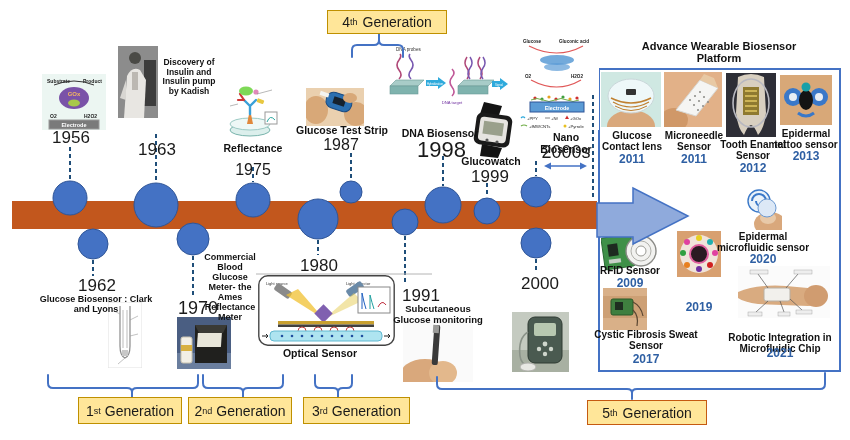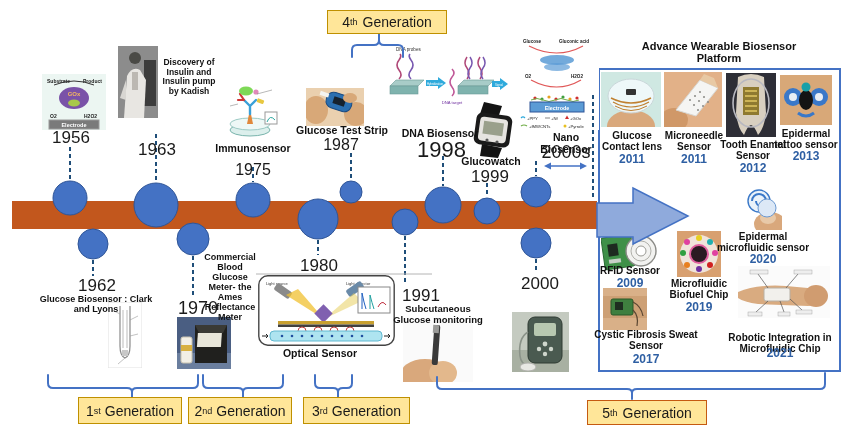--- a/index.html
+++ b/index.html
@@ -447,21 +447,21 @@
   </div>
   <div class="abs genbox" style="left:587px;top:400px;width:120px;height:25px;border-color:#C55A11;z-index:4;">
     <span>5</span>
       <sup>th</sup>
       <span style="margin-left:5px">Generation</span>
   </div>
 
   <div class="abs yr" style="left:48px;top:129px;width:46px;font-size:17px;z-index:4;">1956</div>
   <div class="abs cap" style="left:158px;top:58px;width:62px;font-size:8.5px;z-index:4;">Discovery of Insulin and Insulin pump by Kadish</div>
   <div class="abs yr" style="left:135px;top:117px;width:44px;font-size:17px;z-index:4;margin-top:24px;">1963</div>
-  <div class="abs cap" style="left:214px;top:143px;width:78px;font-size:10.5px;z-index:4;">Immunosensor</div>
+  <div class="abs cap" style="left:214px;top:143px;width:78px;font-size:10.5px;z-index:4;">Reflectance</div>
   <div class="abs yr" style="left:231px;top:154px;width:44px;font-size:16px;z-index:4;margin-top:8px;">1975</div>
   <div class="abs cap" style="left:296px;top:125px;width:92px;font-size:10.5px;z-index:4;">Glucose Test Strip</div>
   <div class="abs yr" style="left:317px;top:137px;width:48px;font-size:16px;z-index:4;">1987</div>
   <div class="abs cap" style="left:400px;top:128px;width:80px;font-size:10.5px;z-index:4;">DNA Biosensor</div>
   <div class="abs yr" style="left:417px;top:139px;width:46px;font-size:22px;z-index:4;">1998</div>
   <div class="abs cap" style="left:457px;top:156px;width:68px;font-size:10.5px;z-index:4;">Glucowatch</div>
   <div class="abs yr" style="left:463px;top:168px;width:54px;font-size:17px;z-index:4;">1999</div>
   <div class="abs cap" style="left:526px;top:132px;width:80px;font-size:10.5px;z-index:4;">Nano Biosensor</div>
   <div class="abs yr" style="left:537px;top:143px;width:58px;font-size:18px;z-index:4;">2000s</div>
 
@@ -482,20 +482,19 @@
   <div class="abs plabel" style="left:662px;top:130px;width:64px;z-index:4;">Microneedle Sensor</div>
   <div class="abs pyr" style="left:662px;top:153px;width:64px;z-index:4;">2011</div>
   <div class="abs plabel" style="left:720px;top:139px;width:66px;z-index:4;">Tooth Enamel Sensor</div>
   <div class="abs pyr" style="left:720px;top:162px;width:66px;z-index:4;">2012</div>
   <div class="abs plabel" style="left:774px;top:128px;width:64px;z-index:4;">Epidermal tattoo sensor</div>
   <div class="abs pyr" style="left:774px;top:150px;width:64px;z-index:4;">2013</div>
   <div class="abs plabel" style="left:714px;top:231px;width:98px;z-index:4;">Epidermal microfluidic sensor</div>
   <div class="abs pyr" style="left:714px;top:253px;width:98px;z-index:4;">2020</div>
   <div class="abs plabel" style="left:596px;top:265px;width:68px;z-index:4;">RFID Sensor</div>
   <div class="abs pyr" style="left:596px;top:277px;width:68px;z-index:4;">2009</div>
-  <div class="abs plabel" style="left:660px;top:278px;width:78px;z-index:4;">Microfluidic Biofuel Chip</div>
   <div class="abs pyr" style="left:660px;top:301px;width:78px;z-index:4;">2019</div>
   <div class="abs plabel" style="left:592px;top:329px;width:108px;z-index:4;">Cystic Fibrosis Sweat Sensor</div>
   <div class="abs pyr" style="left:592px;top:353px;width:108px;z-index:4;">2017</div>
   <div class="abs plabel" style="left:722px;top:332px;width:116px;z-index:4;">Robotic Integration in Microfluidic Chip</div>
   <div class="abs pyr" style="left:722px;top:347px;width:116px;z-index:4;">2021</div>
 
 </div>
 
 </body></html>

